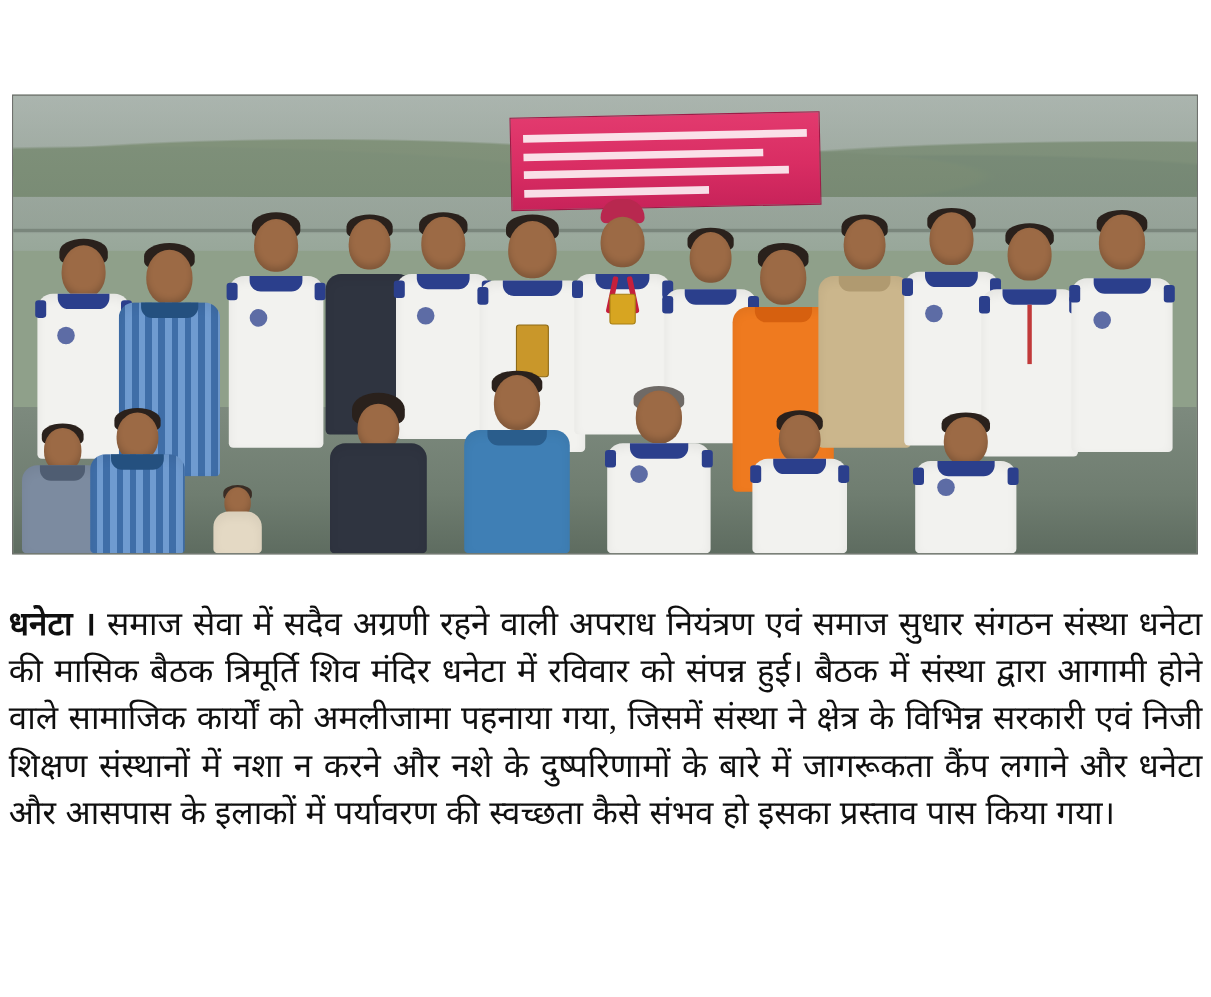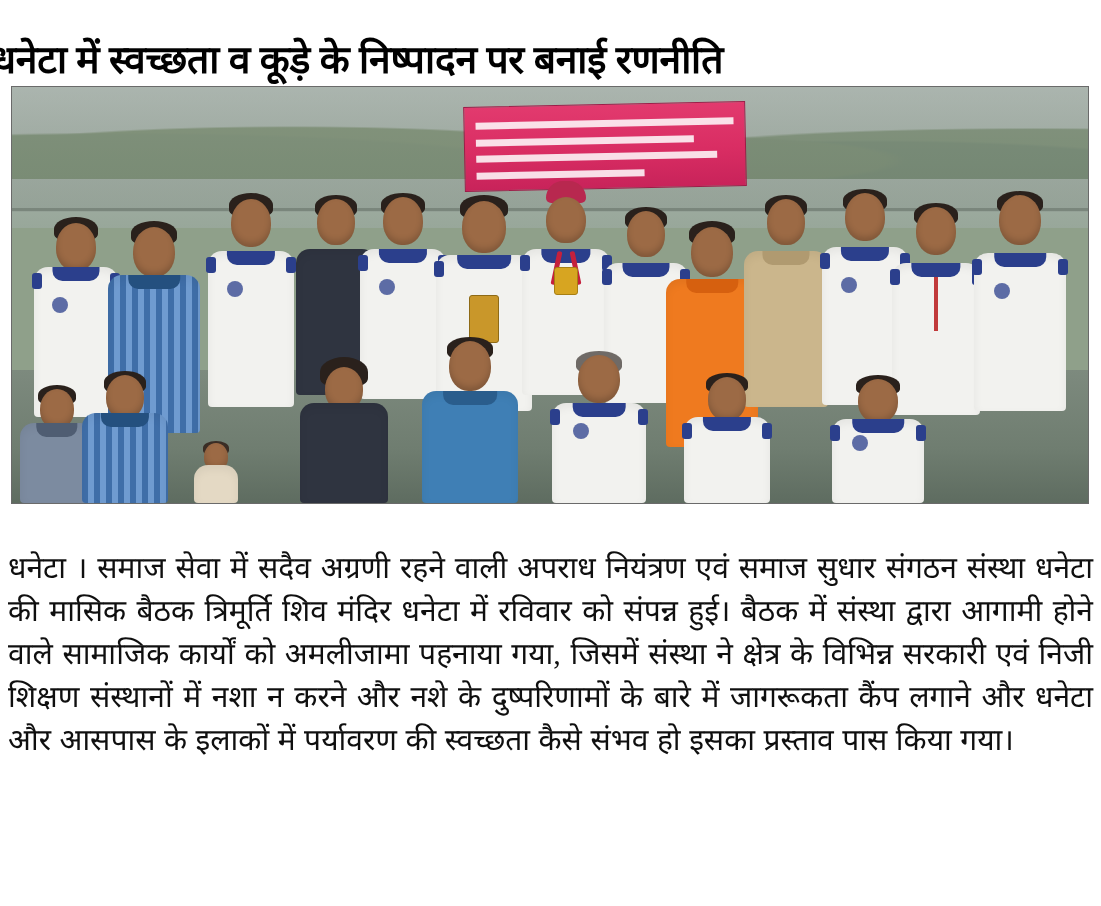--- a/index.html
+++ b/index.html
@@ -219,29 +219,28 @@
     width: 1085px;
     font-family: "Liberation Serif", serif;
     font-size: 30px;
     line-height: 43px;
     text-align: justify;
     text-align-last: left;
     color: #0f0f0f;
     word-spacing: 1px;
   }
   .body-copy .dateline {
-    font-weight: normal;
+    font-weight: bold;
   }
 </style>
 </head>
 <body>
 
 <div class="page">
 
-  <h1 class="headline">धनेटा में स्वच्छता व कूड़े के निष्पादन पर बनाई रणनीति</h1>
 
   <div class="photo-frame">
     <div class="ph-sky"></div>
     <div class="ph-trees"></div>
     <div class="ph-wall" style="opacity:.55"></div>
     <div class="ph-wall-line"></div>
     <div class="ph-ground"></div>
 
     <div class="ph-banner">
       <div class="bt l1"></div>

